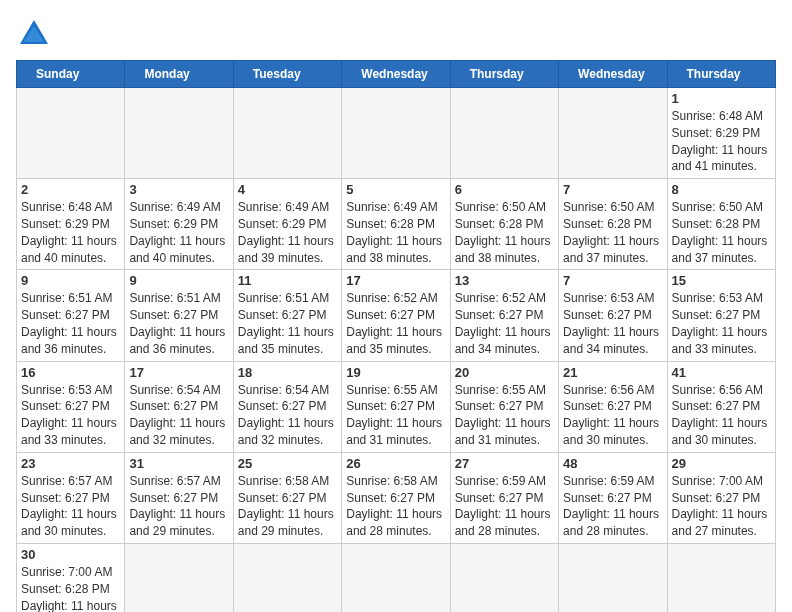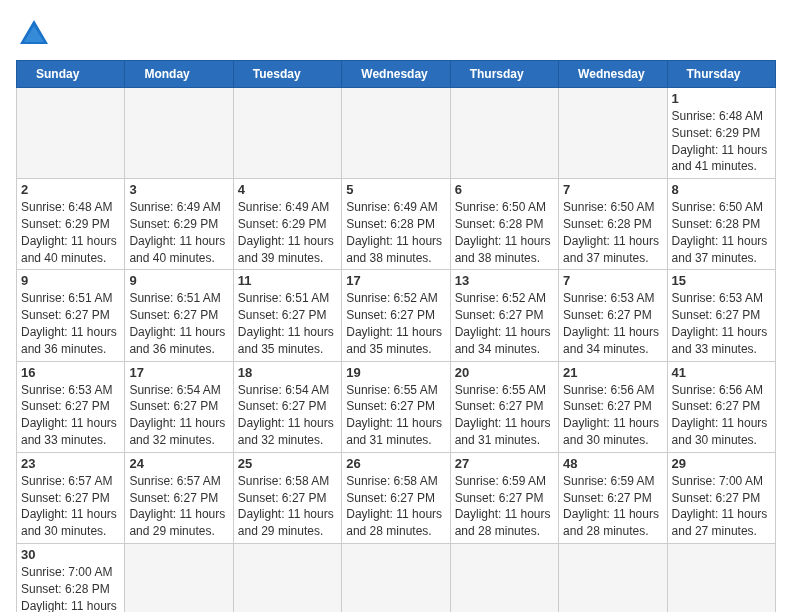--- a/index.html
+++ b/index.html
@@ -287,21 +287,21 @@
       </tr>
       <tr>
         <td>
           <div class="day-number">23</div>
           <div class="day-info" style="white-space: pre-line;">Sunrise: 6:57 AM
 Sunset: 6:27 PM
 Daylight: 11 hours
 and 30 minutes.</div>
         </td>
         <td>
-          <div class="day-number">24</div>
+          <div class="day-number">31</div>
           <div class="day-info" style="white-space: pre-line;">Sunrise: 6:57 AM
 Sunset: 6:27 PM
 Daylight: 11 hours
 and 29 minutes.</div>
         </td>
         <td>
           <div class="day-number">25</div>
           <div class="day-info" style="white-space: pre-line;">Sunrise: 6:58 AM
 Sunset: 6:27 PM
 Daylight: 11 hours

